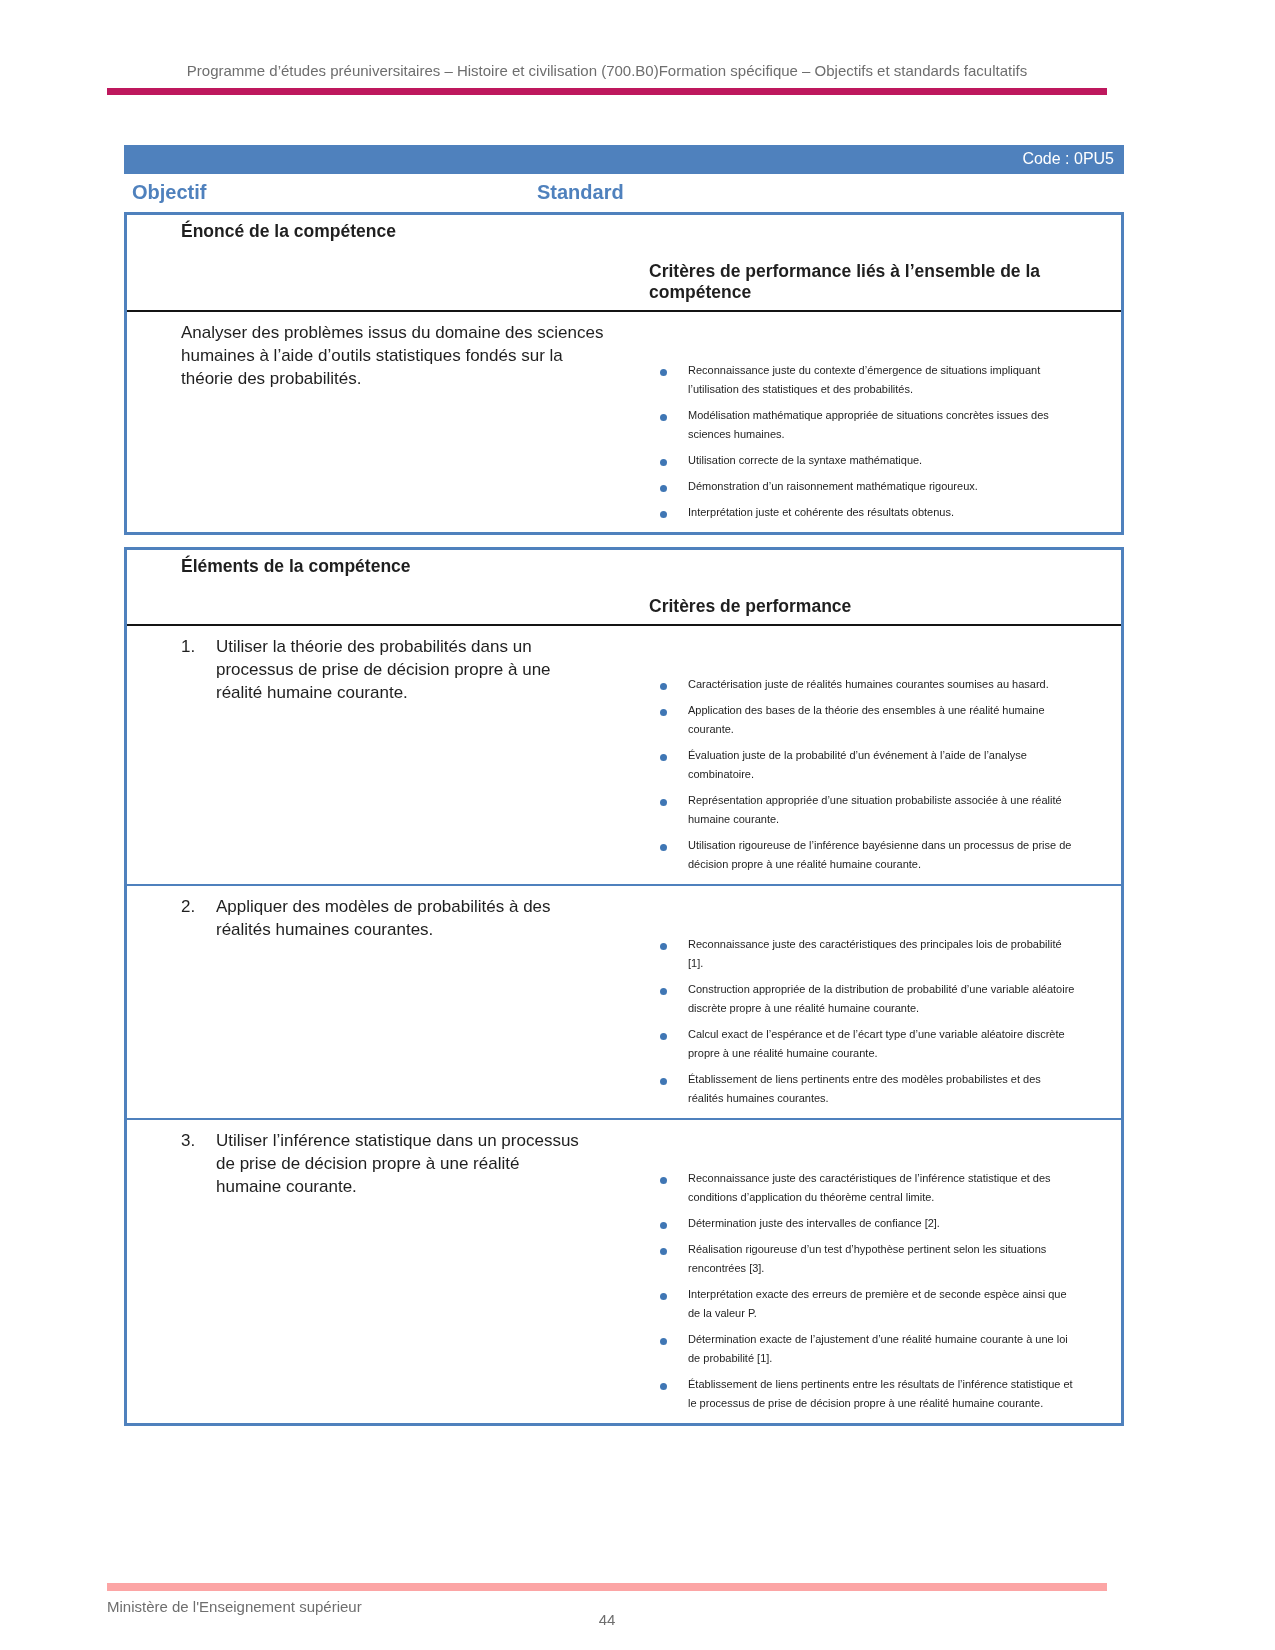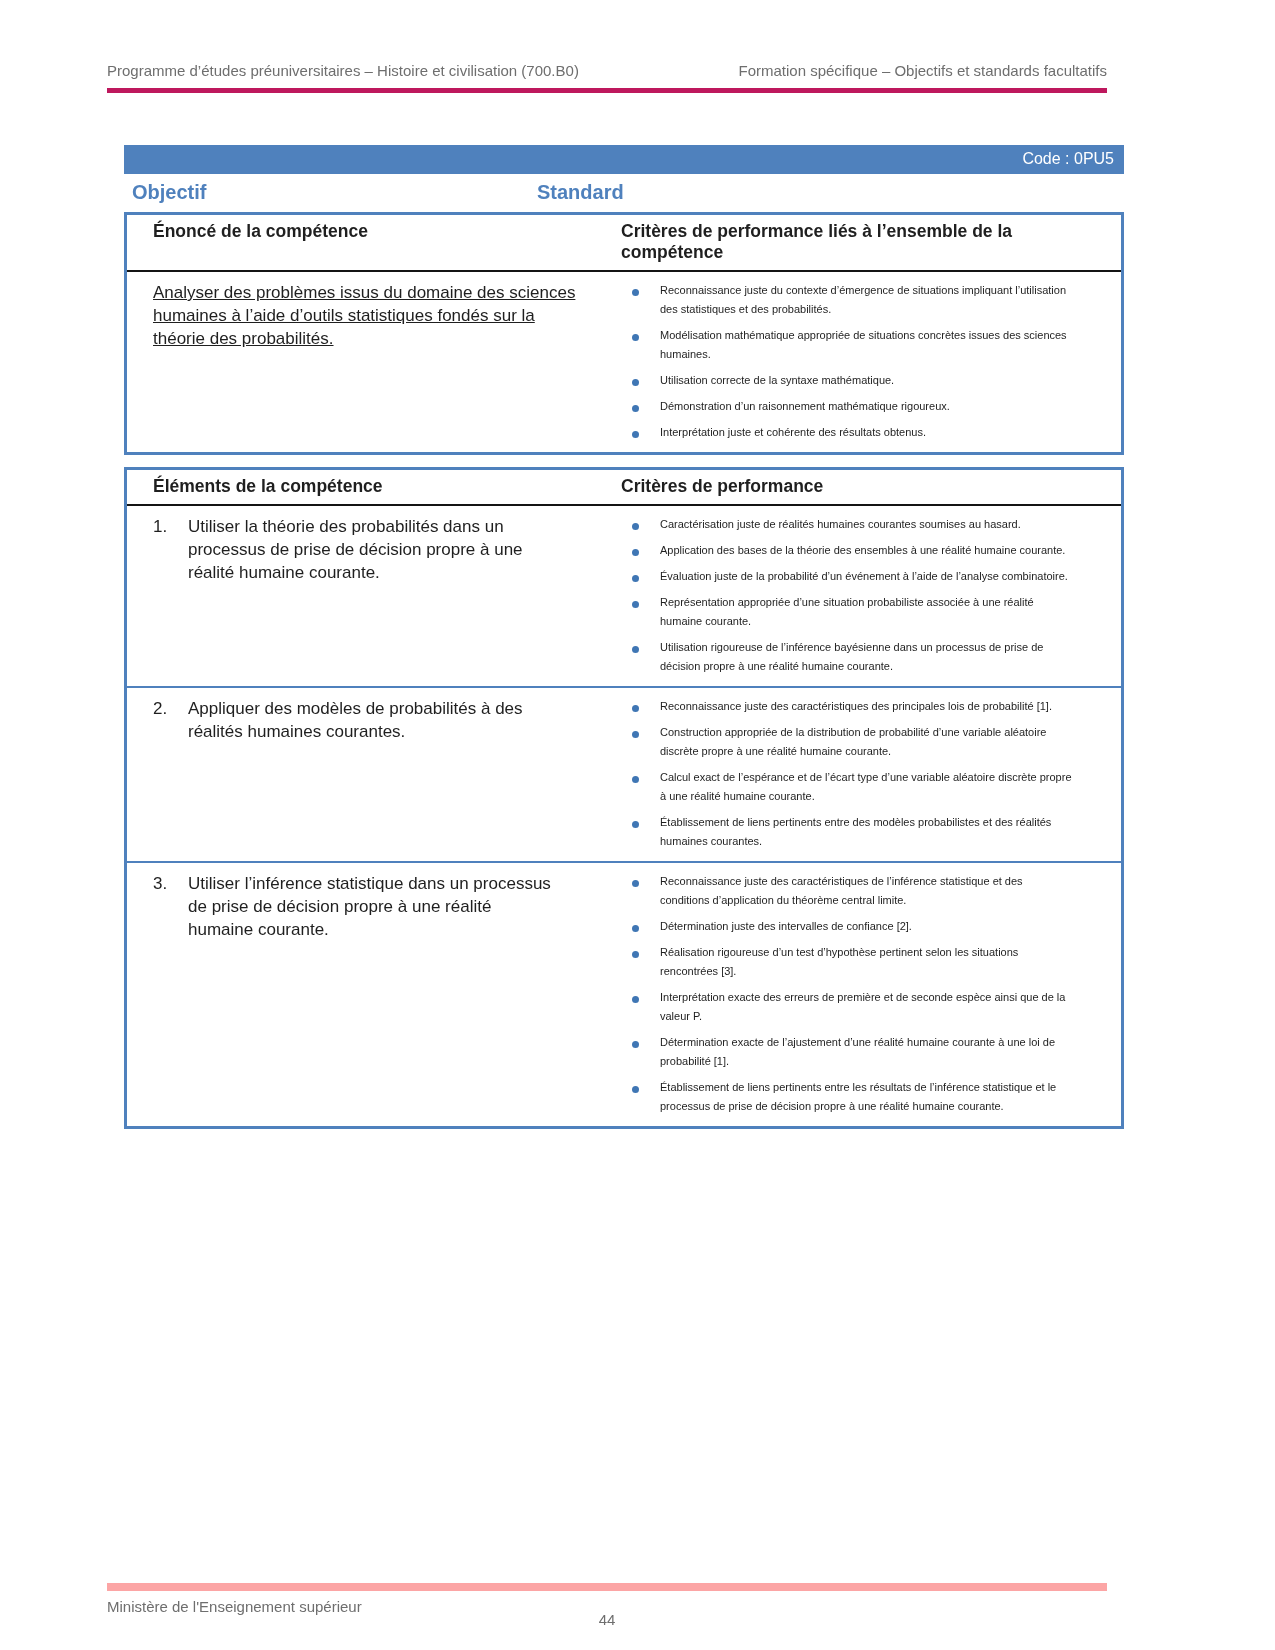--- a/index.html
+++ b/index.html
@@ -5,48 +5,48 @@
   * { margin:0; padding:0; box-sizing:border-box; }
   body { background:#e8e8e8; font-family:"Liberation Sans", sans-serif; }
   .page {
     width:1275px; height:1650px; position:relative;
     background:#ffffff; margin:0 auto; overflow:hidden;
     color:#1f1f1f;
   }
   
   .doc-header {
     position:absolute; left:107px; top:62px; width:1000px;
-    display:flex; justify-content:space-between;
+    display:flex; justify-content:center;
     font-size:15px; color:#6e6e6e;
-    padding-bottom:9px; border-bottom:5px solid #be185d;
+    padding-bottom:9px; border-bottom:7px solid #be185d;
   }
   
   .body-area { position:absolute; left:124px; top:145px; width:1000px; }
   .code-bar {
     background:#4f81bd; color:#ffffff; text-align:right;
     font-size:16px; padding:5px 10px 6px;
   }
   .col-headers {
     display:flex; padding:7px 0 8px 8px;
     color:#4f81bd; font-weight:bold; font-size:20px;justify-content:center;
   }
   .col-headers .col-left { width:405px; }
   .col-headers .col-right { flex:1; }
   
   .tbl { border:3px solid #4f81bd; background:#fff; }
   .tbl2 { margin-top:12px; }
   .tbl-head {
     display:flex; border-bottom:2px solid #141414;
     font-weight:bold; font-size:17.5px; padding:6px 0 7px;
   }
-  .cell-left  { width:494px; padding-left:26px; padding-right:42px; }
-  .cell-right { flex:1; padding-right:16px; }
+  .cell-left  { width:494px; padding-left:26px; padding-right:42px;margin-left:28px; }
+  .cell-right { flex:1; padding-right:16px;margin-top:40px; }
   .tbl-row { display:flex; padding:9px 0 10px; }
   .tbl2 .tbl-row + .tbl-row { border-top:2px solid #4f81bd; }
-  .statement { font-size:17px; line-height:23px;text-decoration:underline; }
+  .statement { font-size:17px; line-height:23px; }
   .element-cell { display:flex; font-size:17px; line-height:23px; }
   .element-cell .num { flex:0 0 35px; padding-left:0; }
   .element-cell .el-text { flex:1; padding-right:28px; }
   .bullet-item { display:flex; font-size:11px; line-height:19px; margin-bottom:7px; }
   .bullet-item:last-child { margin-bottom:0; }
   .dot {
     flex:0 0 auto; width:7px; height:7px; border-radius:50%;
     background:#3f76b4; margin:8px 21px 0 11px;
   }
   .bullet-item .crit-text { flex:1; padding-right:30px; }

